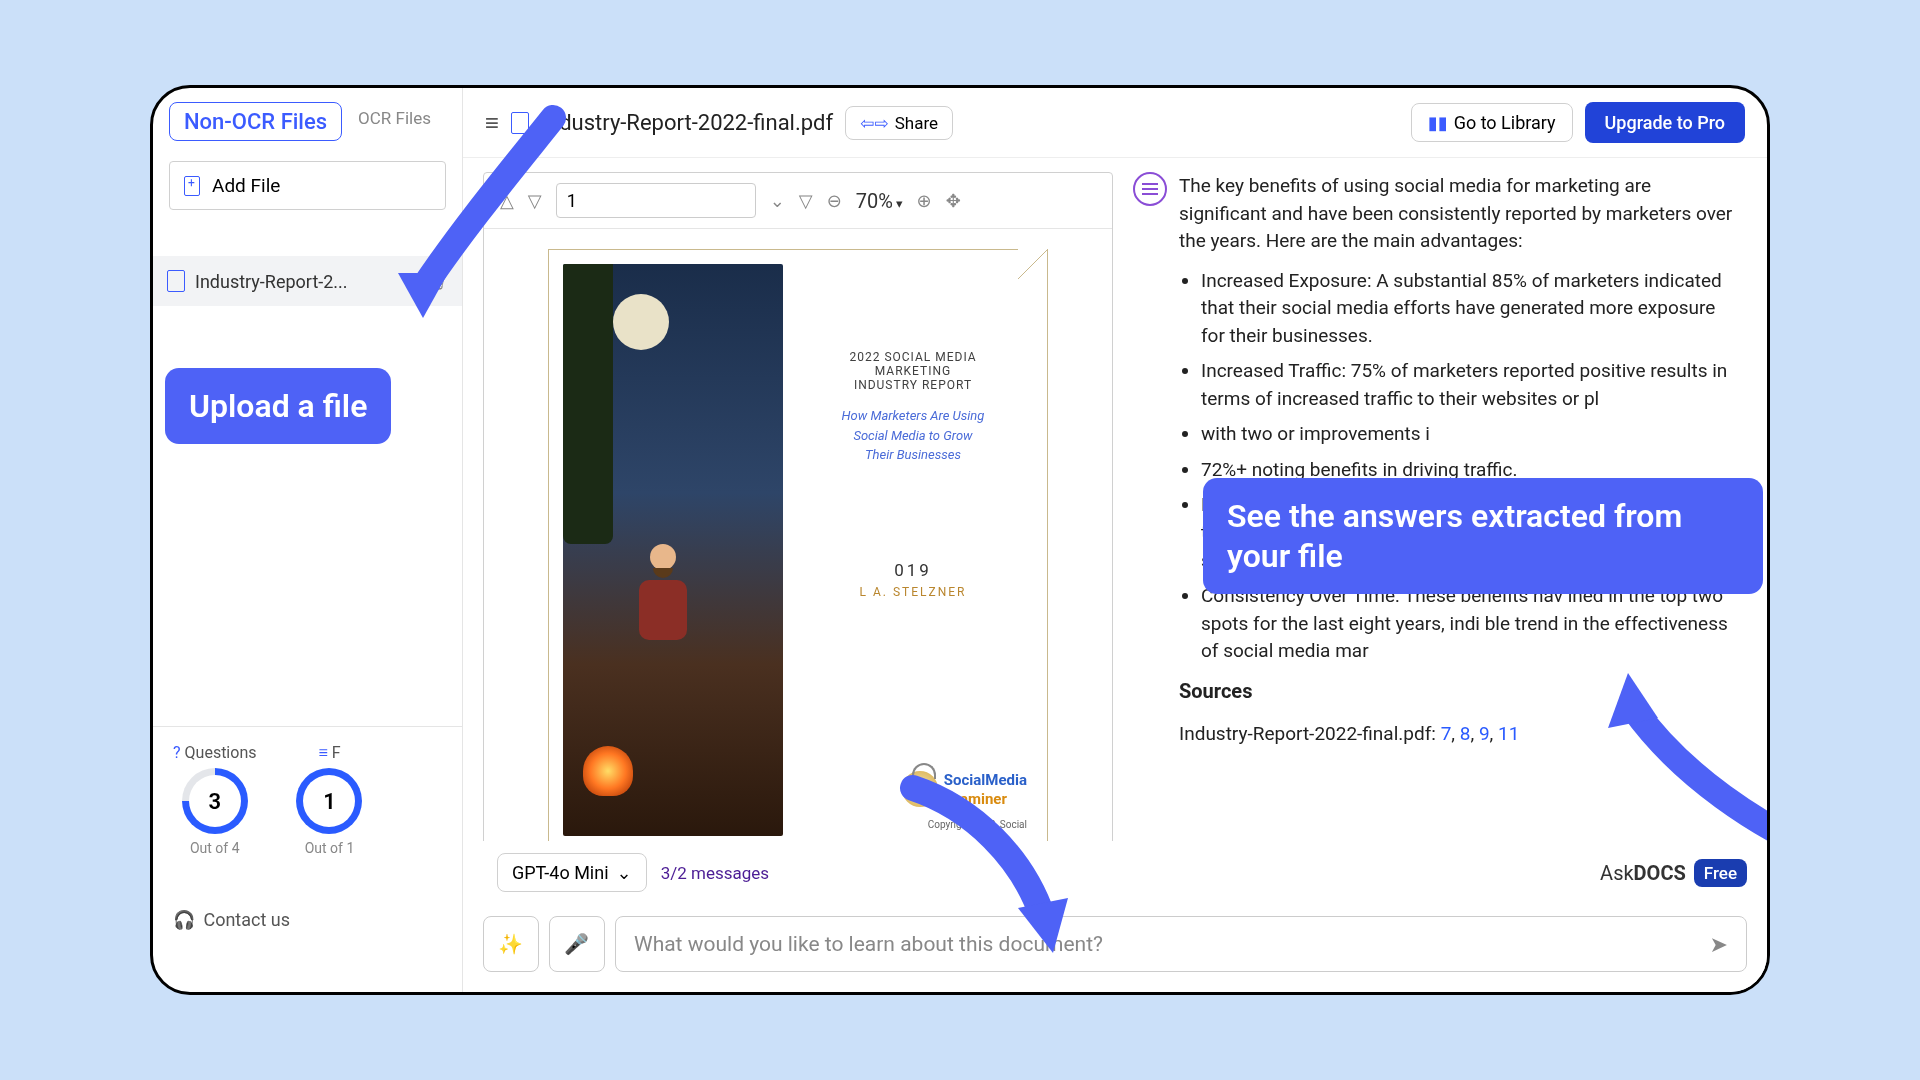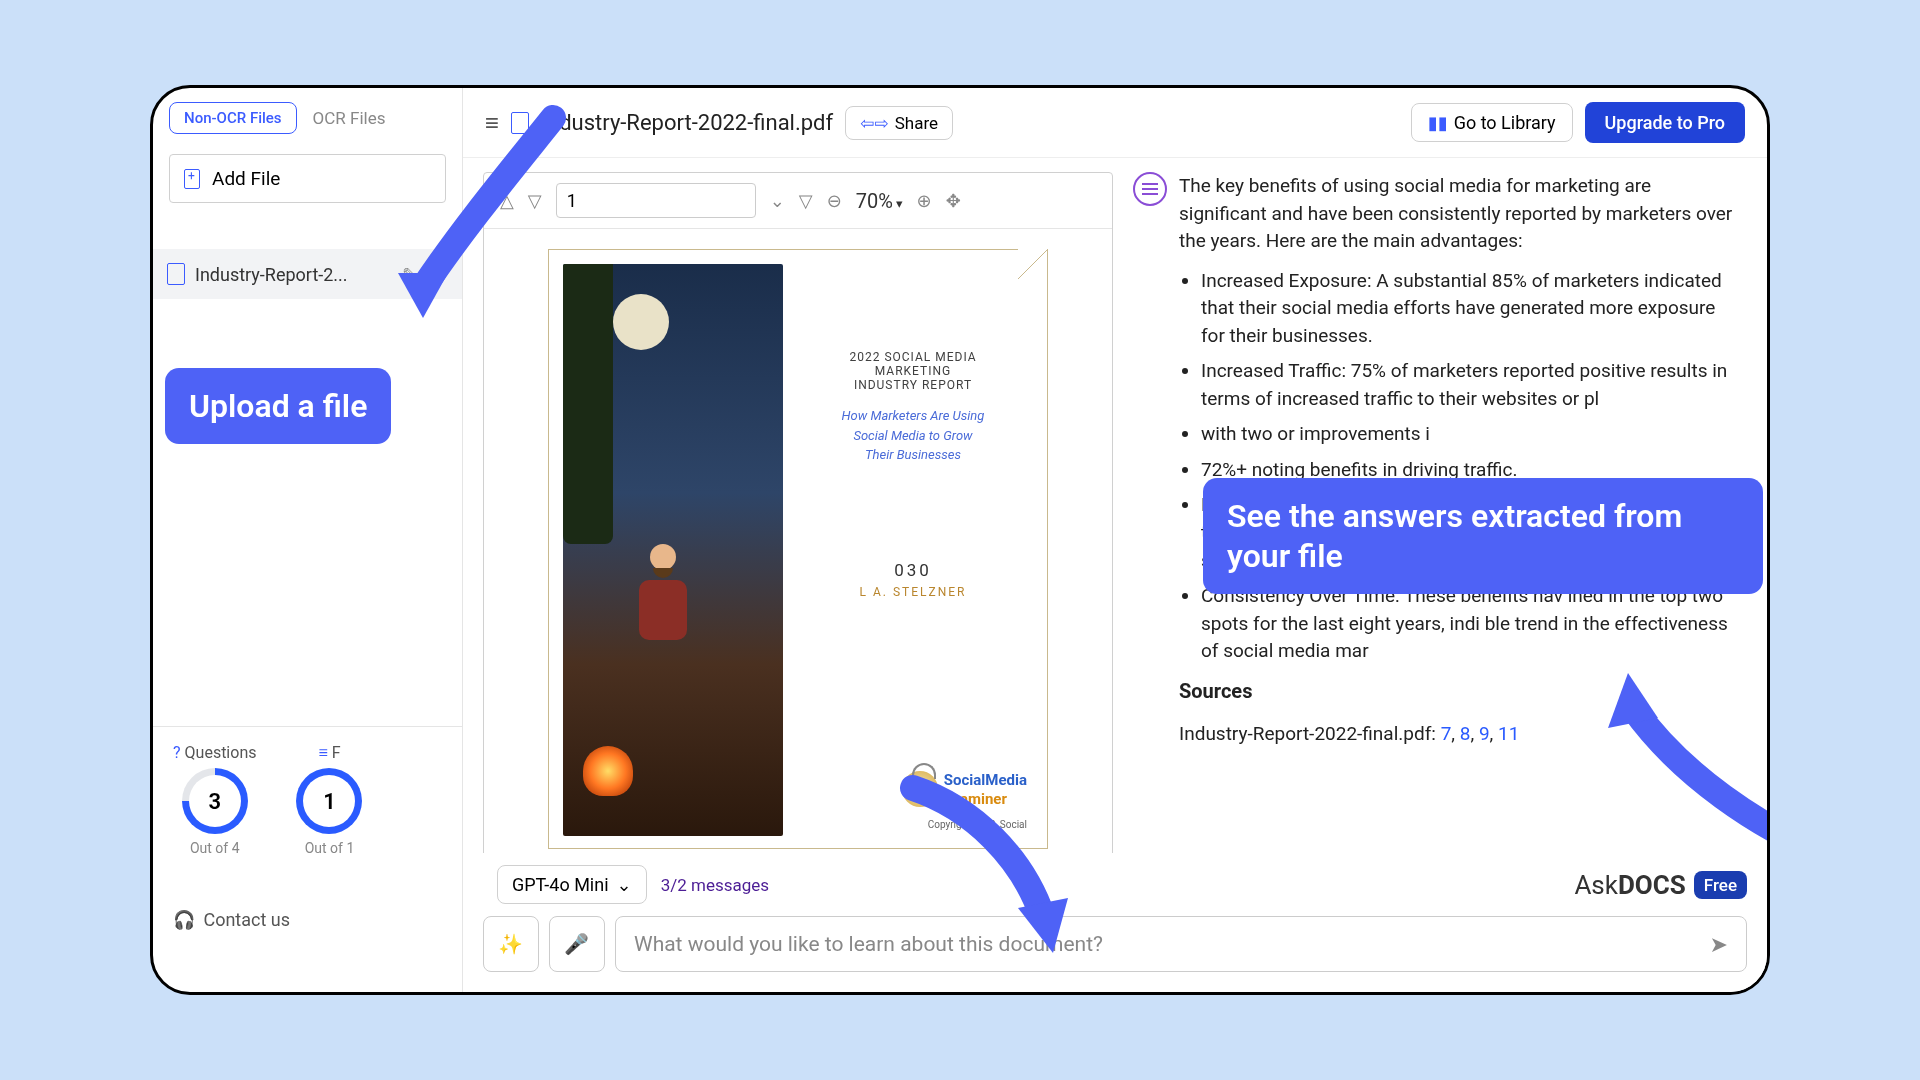--- a/index.html
+++ b/index.html
@@ -12,21 +12,21 @@
 .file-icon-sm { width:18px; height:22px; border:1.6px solid #3b5bff; border-radius:2px; position:relative; }
 .filename-hdr { font-size:22px; color:#222; }
 .share-btn { display:flex; align-items:center; gap:6px; border:1.5px solid #d0d0d0; border-radius:8px; padding:6px 14px; font-size:17px; background:#fff; cursor:pointer; }
 .spacer { flex:1; }
 .library-btn { display:flex; align-items:center; gap:6px; border:1.5px solid #d0d0d0; border-radius:8px; padding:8px 16px; font-size:18px; background:#fff; cursor:pointer; }
 .upgrade-btn { background:#2143d8; color:#fff; border:none; border-radius:8px; padding:10px 20px; font-size:18px; font-weight:500; cursor:pointer; }
 
 
 .sidebar { position:absolute; left:0; top:0; width:310px; height:100%; border-right:1px solid #e5e5e5; display:flex; flex-direction:column; }
 .tabs { display:flex; gap:12px; padding:14px 16px; }
-.tab-active { border:1.8px solid #3b5bff; color:#3b5bff; border-radius:8px; padding:6px 14px; font-size:15px; font-weight:500; cursor:pointer; }
+.tab-active { border:1.8px solid #3b5bff; color:#3b5bff; border-radius:8px; padding:6px 14px; font-size:22px; font-weight:500; cursor:pointer; }
 .tab-inactive { color:#888; font-size:17px; padding:6px 4px; cursor:pointer; }
 .addfile-btn { display:flex; align-items:center; gap:12px; border:1.5px solid #d0d0d0; margin:6px 16px; padding:12px 14px; font-size:19px; border-radius:4px; background:#fff; cursor:pointer; }
 .addfile-icon { width:16px; height:20px; border:1.5px solid #3b5bff; border-radius:2px; position:relative; }
 .addfile-icon::after { content:"+"; position:absolute; left:3px; top:-1px; font-size:12px; color:#3b5bff; }
 .file-entry { display:flex; align-items:center; gap:10px; background:#f2f3f5; margin-top:40px; padding:14px 14px; }
 .file-entry .fname { flex:1; font-size:18px; color:#333; white-space:nowrap; overflow:hidden; text-overflow:ellipsis; }
 .icon-btn { color:#888; font-size:17px; cursor:pointer; }
 
 
 .counters { position:absolute; bottom:120px; left:0; width:310px; border-top:1px solid #e5e5e5; padding:16px 20px; display:flex; gap:40px; }
@@ -79,25 +79,25 @@
 .ai-badge span{ width:16px;height:2px;background:#8a4dd6;box-shadow:0 -5px 0 #8a4dd6,0 5px 0 #8a4dd6;}
 .ans-text { font-size:19px; color:#222; line-height:1.45; }
 .ans-text ul { margin:12px 0 12px 22px; }
 .ans-text li { margin-bottom:8px; }
 .sources-h { font-weight:700; font-size:20px; margin-top:12px; }
 .src-line { font-size:19px; margin-top:14px; }
 .src-line a { color:#2a5bff; text-decoration:none; }
 
 
 .input-bar { position:absolute; bottom:0; left:0; right:0; padding:12px 20px 20px; background:#fff; }
-.model-row { display:flex; align-items:center; gap:14px; margin-bottom:12px; margin-left:14px; }
+.model-row { display:flex; align-items:center; gap:14px; margin-bottom:24px; margin-left:14px; }
 .model-sel { display:flex; align-items:center; gap:8px; border:1.5px solid #d0d0d0; border-radius:8px; padding:8px 14px; font-size:18px; cursor:pointer; background:#fff; }
 .msg-count { color:#4c1d95; font-size:17px; }
 .brand { margin-left:auto; display:flex; align-items:center; gap:8px; }
-.brand-text { font-size:26px; }
+.brand-text { font-size:20px; }
 .brand-text .ask { font-weight:400; color:#333; }
 .brand-text .docs { font-weight:700; color:#333; }
 .free-tag { background:#1a3db0; color:#fff; border-radius:8px; padding:4px 10px; font-size:17px; font-weight:500; }
 .input-row { display:flex; gap:10px; }
 .sq-btn { width:56px; height:56px; border:1.5px solid #ccc; border-radius:8px; background:#fff; display:flex; align-items:center; justify-content:center; color:#666; font-size:20px; cursor:pointer; }
 .chat-input { flex:1; border:1.5px solid #ccc; border-radius:8px; padding:0 50px 0 18px; font-size:21px; color:#888; height:56px; position:relative; display:flex; align-items:center; }
 .send-ic { position:absolute; right:18px; color:#888; font-size:22px; cursor:pointer; }
 
 
 .callout { position:absolute; background:#4e62f6; color:#fff; font-size:32px; font-weight:600; padding:18px 24px; border-radius:14px; line-height:1.25; z-index:50; }
@@ -200,21 +200,21 @@
             <div class="pdf-text">
               <div class="pdf-title">2022 SOCIAL MEDIA</div>
               <div class="pdf-title">MARKETING</div>
               <div class="pdf-title">INDUSTRY REPORT</div>
               <div class="pdf-sub">
                 <div>How Marketers Are Using</div>
                 <div>Social Media to Grow</div>
                 <div>Their Businesses</div>
               </div>
             </div>
-            <div class="pdf-year">030</div>
+            <div class="pdf-year">019</div>
             <div class="pdf-author">L A. STELZNER</div>
             <div class="pdf-logo">
               <div class="logo-bug"></div>
               <div>
                 <span class="logo-text1">SocialMedia</span><br>
                 <span class="logo-text2">Examiner</span>
               </div>
             </div>
             <div class="pdf-copy">Copyright 2022, Social</div>
           </div>

